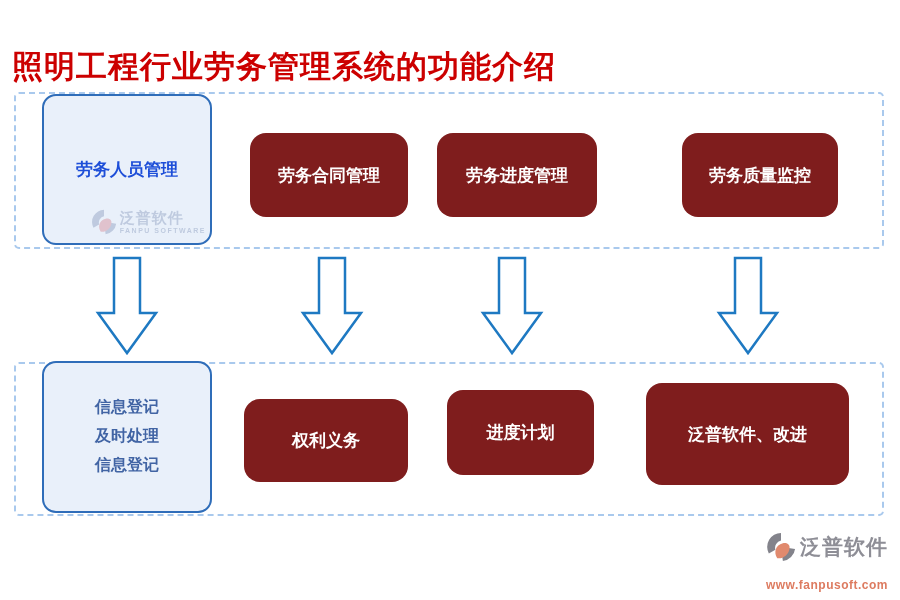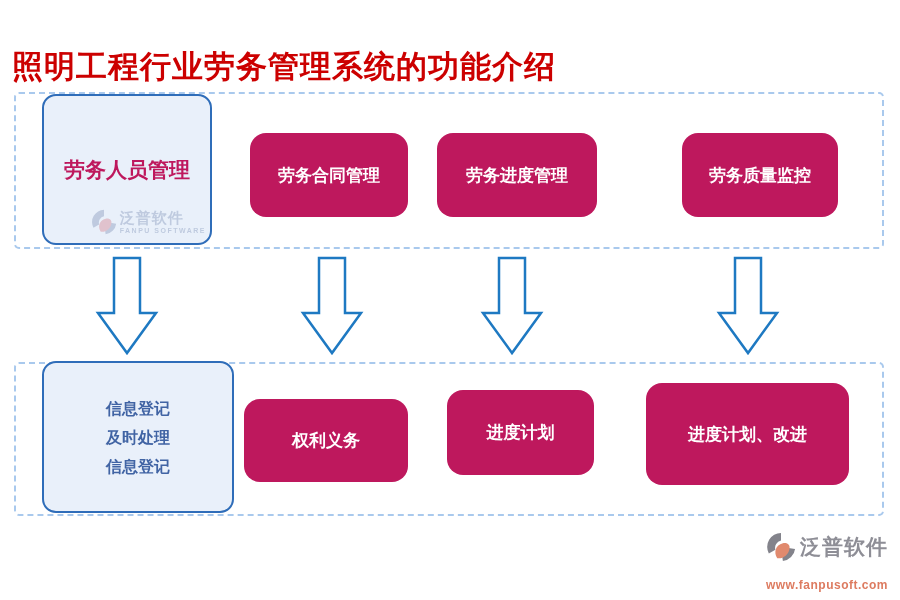--- a/index.html
+++ b/index.html
@@ -17,30 +17,30 @@
     background:transparent;
   }
   .dashed.top{left:14px;top:92px;width:866px;height:153px;}
   .dashed.bottom{left:14px;top:362px;width:866px;height:150px;}
   .lightbox{
     position:absolute;background:#e9f0fa;border:2px solid #2f6db9;
     border-radius:14px;z-index:2;box-sizing:border-box;
     display:flex;align-items:center;justify-content:center;
   }
   .lightbox.one{left:42px;top:94px;width:170px;height:151px;}
-  .lightbox.two{left:42px;top:361px;width:192px;height:152px;}
+  .lightbox.two{left:42px;top:361px;width:170px;height:152px;font-family:Liberation Mono, monospace;}
   .lightbox-label{
-    color:#be185d;font-size:21px;font-weight:bold;text-align:center;
+    color:#1d4ed8;font-size:17px;font-weight:bold;text-align:center;
   }
   .lightbox-lines{
     color:#4164a4;font-size:16px;font-weight:bold;line-height:29px;
     text-align:left;
   }
   .bluebox{
-    position:absolute;background:#be185d;border-radius:16px;z-index:2;
+    position:absolute;background:#7f1d1d;border-radius:16px;z-index:2;
     display:flex;align-items:center;justify-content:center;
     color:#ffffff;font-size:17px;font-weight:bold;text-align:center;
     box-sizing:border-box;
   }
   .b-t1{left:250px;top:133px;width:158px;height:84px;}
   .b-t2{left:437px;top:133px;width:160px;height:84px;}
   .b-t3{left:682px;top:133px;width:156px;height:84px;}
   .b-b1{left:244px;top:399px;width:164px;height:83px;}
   .b-b2{left:447px;top:390px;width:147px;height:85px;font-family:Liberation Mono, monospace;}
   .b-b3{left:646px;top:383px;width:203px;height:102px;}
@@ -125,21 +125,21 @@
     </div>
   </div>
 
   <div class="bluebox b-b1">
     <span>权利义务</span>
   </div>
   <div class="bluebox b-b2">
     <span>进度计划</span>
   </div>
   <div class="bluebox b-b3">
-    <span>进度计划、改进</span>
+    <span>泛普软件、改进</span>
   </div>
 
   <div class="footer-logo">
     <div class="fl-row">
       <svg class="fl-icon" width="30" height="30" viewBox="0 0 32 32" aria-hidden="true">
         <path class="g" d="M16 1 A15 15 0 0 0 3 23 L10 19 A8 8 0 0 1 16 9 Z"></path>
         <path class="g" d="M31 18 A15 15 0 0 1 18 31 L17 24 A8 8 0 0 0 24 17 Z"></path>
         <path class="p" d="M12 28 C8 22 10 14 18 12 C23 11 26 14 25 18 C24 24 18 29 12 28 Z"></path>
       </svg>
       <span class="fl-brand">泛普软件</span>

